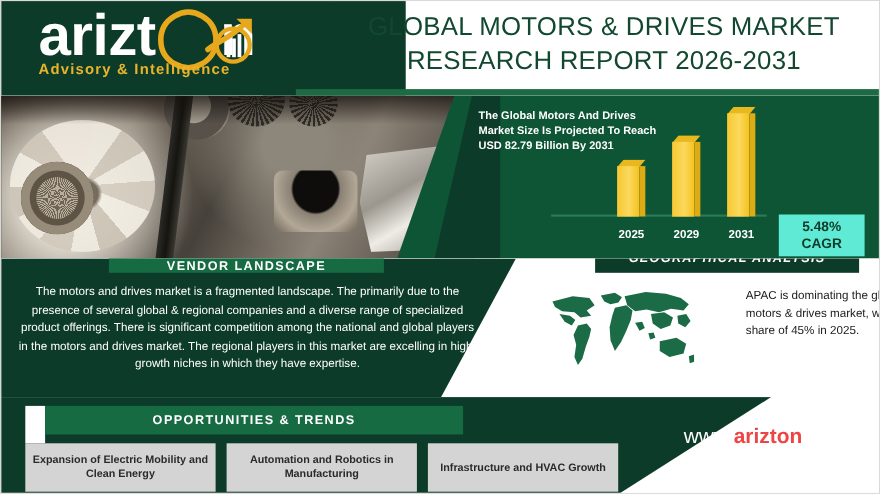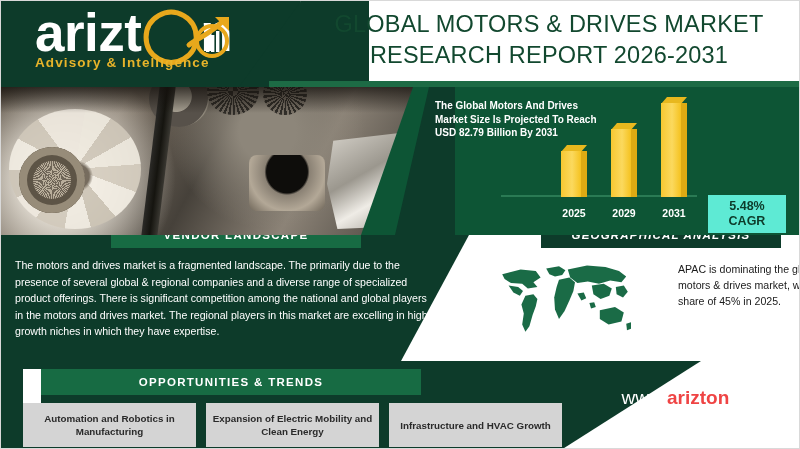--- a/index.html
+++ b/index.html
@@ -282,24 +282,24 @@
   }
   .mid-left-fix {
     position: absolute;
     left: 0; top: 0;
     width: 500px; height: 126px;
     background: #0d3b2a;
     clip-path: polygon(0 0, 468px 0, 400px 126px, 0 126px);
   }
   .banner-vendor {
     position: absolute;
-    left: 110px; top: -13px;
+    left: 98px; top: -13px;
     width: 250px; height: 26px;
     background: #176b43;
-    display: flex; align-items: center; justify-content: center;
+    display: flex; align-items: flex-end; justify-content: center;
     z-index: 5;
   }
   .banner-vendor span {
     font-size: 11.5px;
     font-weight: 700;
     letter-spacing: 1.3px;
     color: #ffffff;
   }
   .banner-geo {
     position: absolute;
@@ -316,20 +316,21 @@
     color: #ffffff;
     font-style: italic;
   }
   .vendor-text {
     position: absolute;
     left: 14px; top: 22px;
     width: 420px;
     font-size: 10.6px;
     color: #ffffff;
     line-height: 16.5px;
+    text-align: center;
   }
   .map {
     position: absolute;
     left: 498px; top: 22px;
     width: 132px; height: 84px;
   }
   .geo-text {
     position: absolute;
     left: 638px; top: 26px;
     width: 150px;
@@ -528,24 +529,24 @@
   <div class="botband">
     <div class="bot-green"></div>
     <div class="opp-white-notch"></div>
 
     <div class="banner-opp">
       <span>OPPORTUNITIES &amp; TRENDS</span>
     </div>
 
     <div class="cards">
       <div class="card">
+        <span>Expansion of Electric Mobility and Clean Energy</span>
+      </div>
+      <div class="card">
         <span>Automation and Robotics in Manufacturing</span>
-      </div>
-      <div class="card">
-        <span>Expansion of Electric Mobility and Clean Energy</span>
       </div>
       <div class="card">
         <span>Infrastructure and HVAC Growth</span>
       </div>
     </div>
 
     <div class="site">
       <span>www.</span><b>arizton</b><span>.com</span>
     </div>
   </div>

